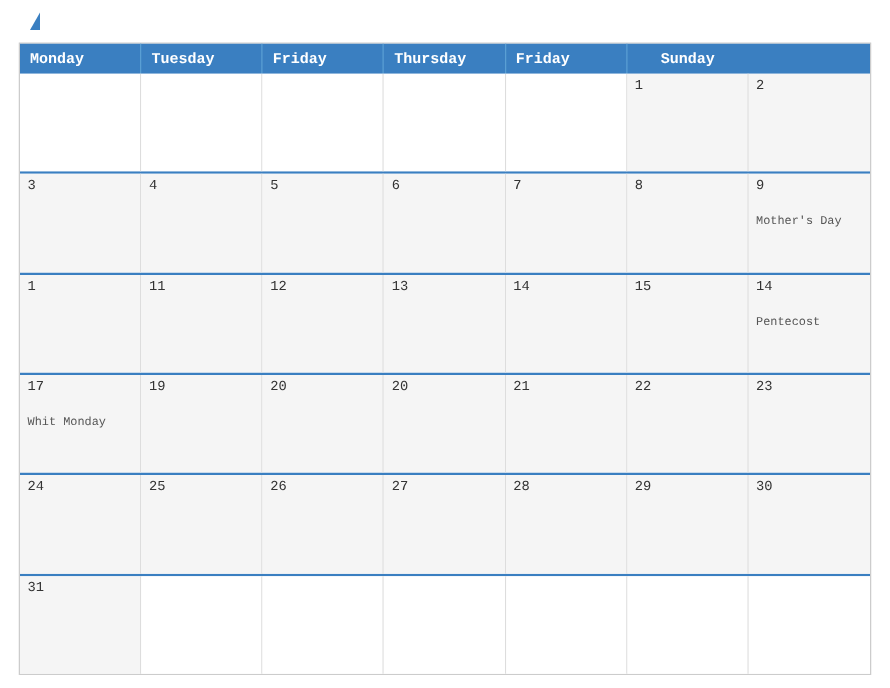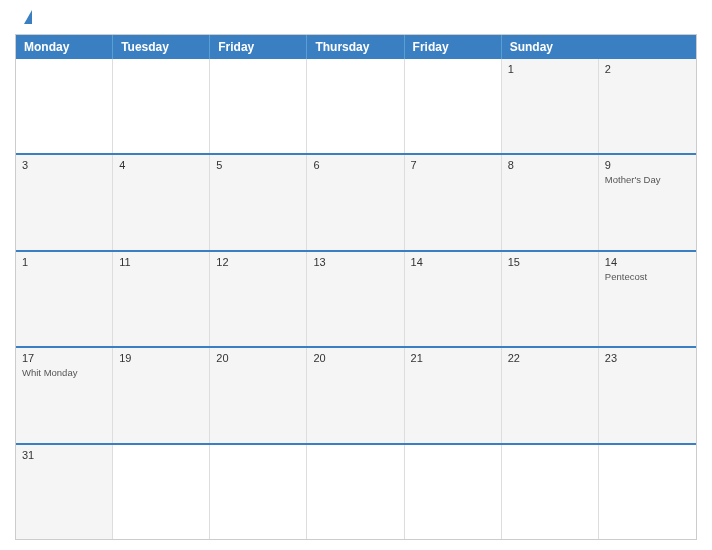--- a/index.html
+++ b/index.html
@@ -73,39 +73,41 @@
       text-align: right;
       min-width: 80px;
     }
 
     
     .calendar {
       flex: 1;
       display: flex;
       flex-direction: column;
       border: 1px solid #ccc;
+      font-family: Liberation Mono, monospace;
     }
 
     .cal-header {
       display: grid;
       grid-template-columns: repeat(7, 1fr);
       background: #3a7fc1;
     }
 
     .cal-header-cell {
       color: #fff;
       font-size: 12px;
       font-weight: bold;
       padding: 5px 8px;
       text-align: left;
       border-right: 1px solid #5a9fd4;
     }
 
     .cal-header-cell:last-child {
       border-right: none;
+      text-align: center;
     }
 
     .cal-body {
       flex: 1;
       display: flex;
       flex-direction: column;
     }
 
     .cal-week {
       display: grid;
@@ -141,21 +143,21 @@
     .day-num {
       font-size: 11px;
       color: #333;
       font-weight: normal;
       margin-bottom: 2px;
     }
 
     .day-event {
       font-size: 9.5px;
       color: #555;
-      margin-top: 1px;
+      margin-top: 14px;
     }
   </style>
 </head>
 <body>
 
 <div class="page">
 
   <div class="header">
     <div class="logo">
       <div style="display:flex;flex-direction:column;line-height:1.2;">
@@ -264,20 +266,43 @@
           </div>
           <div class="cal-cell">
             <div class="day-num">22</div>
           </div>
           <div class="cal-cell">
             <div class="day-num">23</div>
           </div>
         </div>
         <div class="cal-week">
           <div class="cal-cell">
+            <div class="day-num">24</div>
+          </div>
+          <div class="cal-cell">
+            <div class="day-num">25</div>
+          </div>
+          <div class="cal-cell">
+            <div class="day-num">26</div>
+          </div>
+          <div class="cal-cell">
+            <div class="day-num">27</div>
+          </div>
+          <div class="cal-cell">
+            <div class="day-num">28</div>
+          </div>
+          <div class="cal-cell">
+            <div class="day-num">29</div>
+          </div>
+          <div class="cal-cell">
+            <div class="day-num">30</div>
+          </div>
+        </div>
+        <div class="cal-week">
+          <div class="cal-cell">
             <div class="day-num">31</div>
           </div>
           <div class="cal-cell empty"></div>
           <div class="cal-cell empty"></div>
           <div class="cal-cell empty"></div>
           <div class="cal-cell empty"></div>
           <div class="cal-cell empty"></div>
           <div class="cal-cell empty"></div>
         </div>
       </div>

